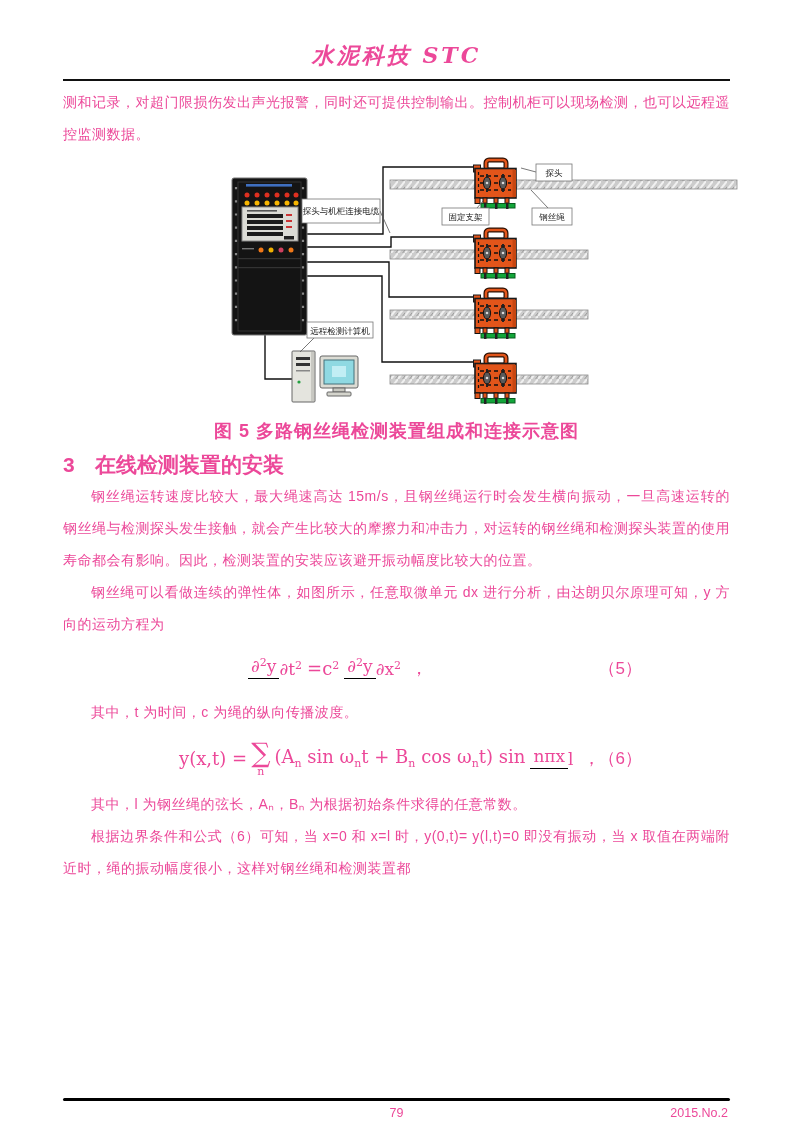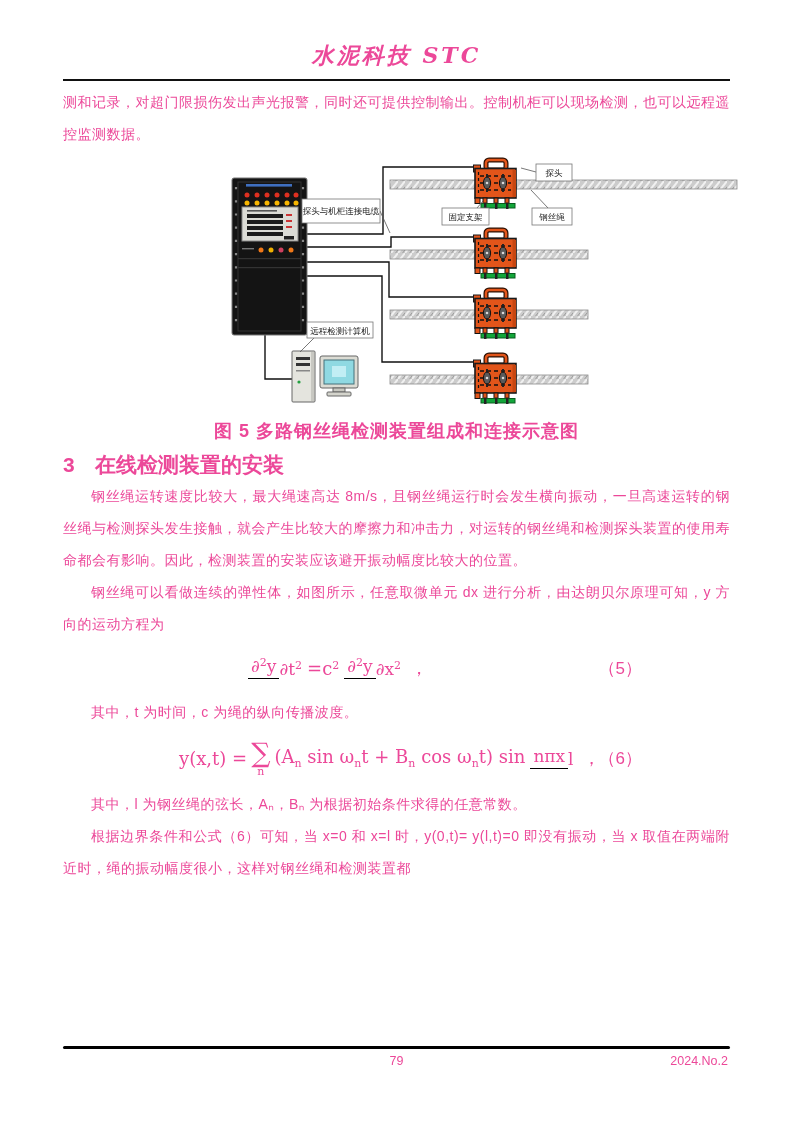--- a/index.html
+++ b/index.html
@@ -43,21 +43,21 @@
   .sub{font-size:11px;vertical-align:-4px;}
   .sigma-wrap{display:inline-flex;flex-direction:column;align-items:center;margin:0 4px;}
   .sigma{font-size:27px;line-height:1;}
   .sigma-sub{font-size:11px;line-height:1;}
   .eq-comma{margin-left:4px;}
   .eq-num{
     position:absolute;right:88px;top:50%;transform:translateY(-50%);
     font-family:"Liberation Sans",sans-serif;font-size:17px;
   }
   
-  .footer{position:absolute;left:63px;right:63px;top:1046px;}
+  .footer{position:absolute;left:63px;right:63px;top:1098px;}
   .footer-rule{height:3px;background:#000;border-radius:2px;}
   .footer-row{position:relative;margin-top:4px;font-size:12.5px;line-height:16px;}
   .page-number{text-align:center;}
   .issue-number{position:absolute;right:2px;top:0;}
   .fig-label-text{font-family:"Liberation Sans",sans-serif;}
 </style>
 </head>
 <body>
 
 <div class="page">
@@ -214,21 +214,21 @@
     </svg>
   </div>
 
   <div class="figure-caption">图 5 多路钢丝绳检测装置组成和连接示意图</div>
 
   <div class="section-heading">
     <span class="section-number">3</span>
     <span>在线检测装置的安装</span>
   </div>
 
-  <p class="body-par indent">钢丝绳运转速度比较大，最大绳速高达 8m/s，且钢丝绳运行时会发生横向振动，一旦高速运转的钢丝绳与检测探头发生接触，就会产生比较大的摩擦力和冲击力，对运转的钢丝绳和检测探头装置的使用寿命都会有影响。因此，检测装置的安装应该避开振动幅度比较大的位置。</p>
+  <p class="body-par indent">钢丝绳运转速度比较大，最大绳速高达 15m/s，且钢丝绳运行时会发生横向振动，一旦高速运转的钢丝绳与检测探头发生接触，就会产生比较大的摩擦力和冲击力，对运转的钢丝绳和检测探头装置的使用寿命都会有影响。因此，检测装置的安装应该避开振动幅度比较大的位置。</p>
   <p class="body-par indent">钢丝绳可以看做连续的弹性体，如图所示，任意取微单元 dx 进行分析，由达朗贝尔原理可知，y 方向的运动方程为</p>
 
   <div class="eq-row">
     <span class="frac">
       <span class="num"><span>∂</span><span class="sup">2</span><span>y</span></span>
       <span class="den"><span>∂t</span><span class="sup">2</span></span>
     </span>
     <span>=</span>
     <span><span>c</span><span class="sup">2</span></span>
     <span class="frac">
@@ -256,17 +256,17 @@
     <span class="eq-num">（6）</span>
   </div>
 
   <p class="body-par indent">其中，l 为钢丝绳的弦长，Aₙ，Bₙ 为根据初始条件求得的任意常数。</p>
   <p class="body-par indent">根据边界条件和公式（6）可知，当 x=0 和 x=l 时，y(0,t)= y(l,t)=0 即没有振动，当 x 取值在两端附近时，绳的振动幅度很小，这样对钢丝绳和检测装置都</p>
 
   <div class="footer">
     <div class="footer-rule"></div>
     <div class="footer-row">
       <div class="page-number">79</div>
-      <div class="issue-number">2024.No.2</div>
+      <div class="issue-number">2015.No.2</div>
     </div>
   </div>
 
 </div>
 
 </body></html>

